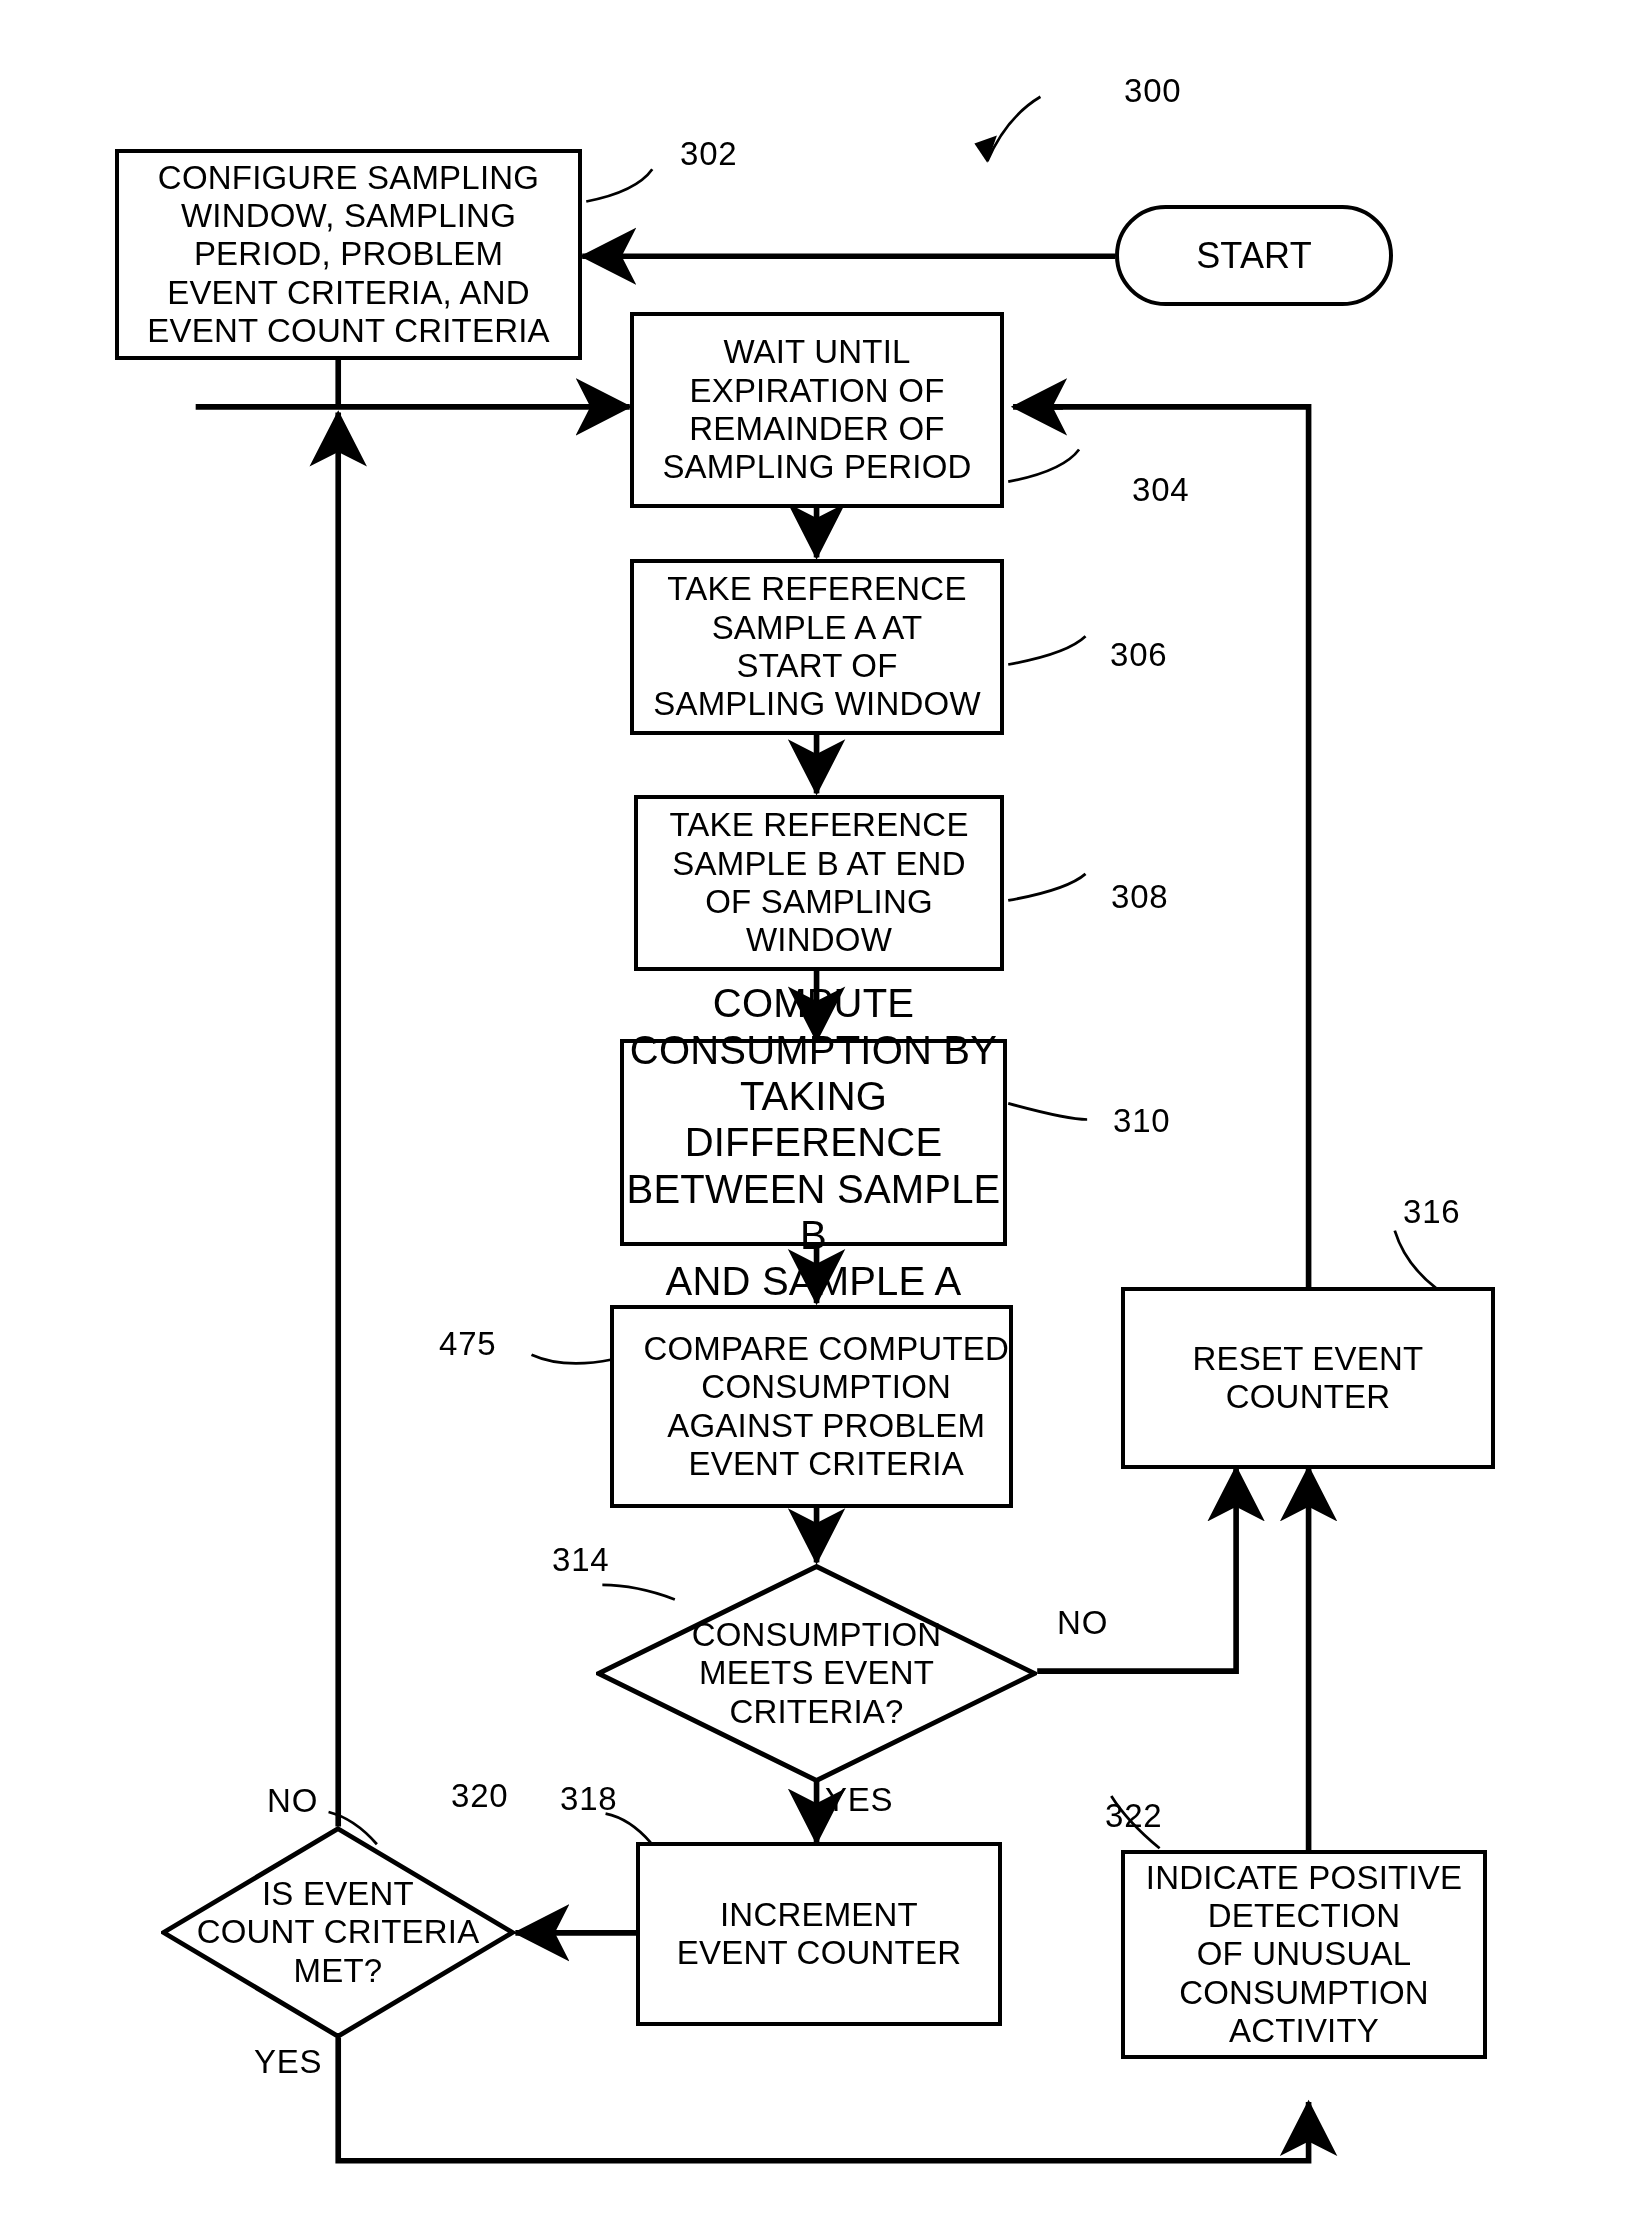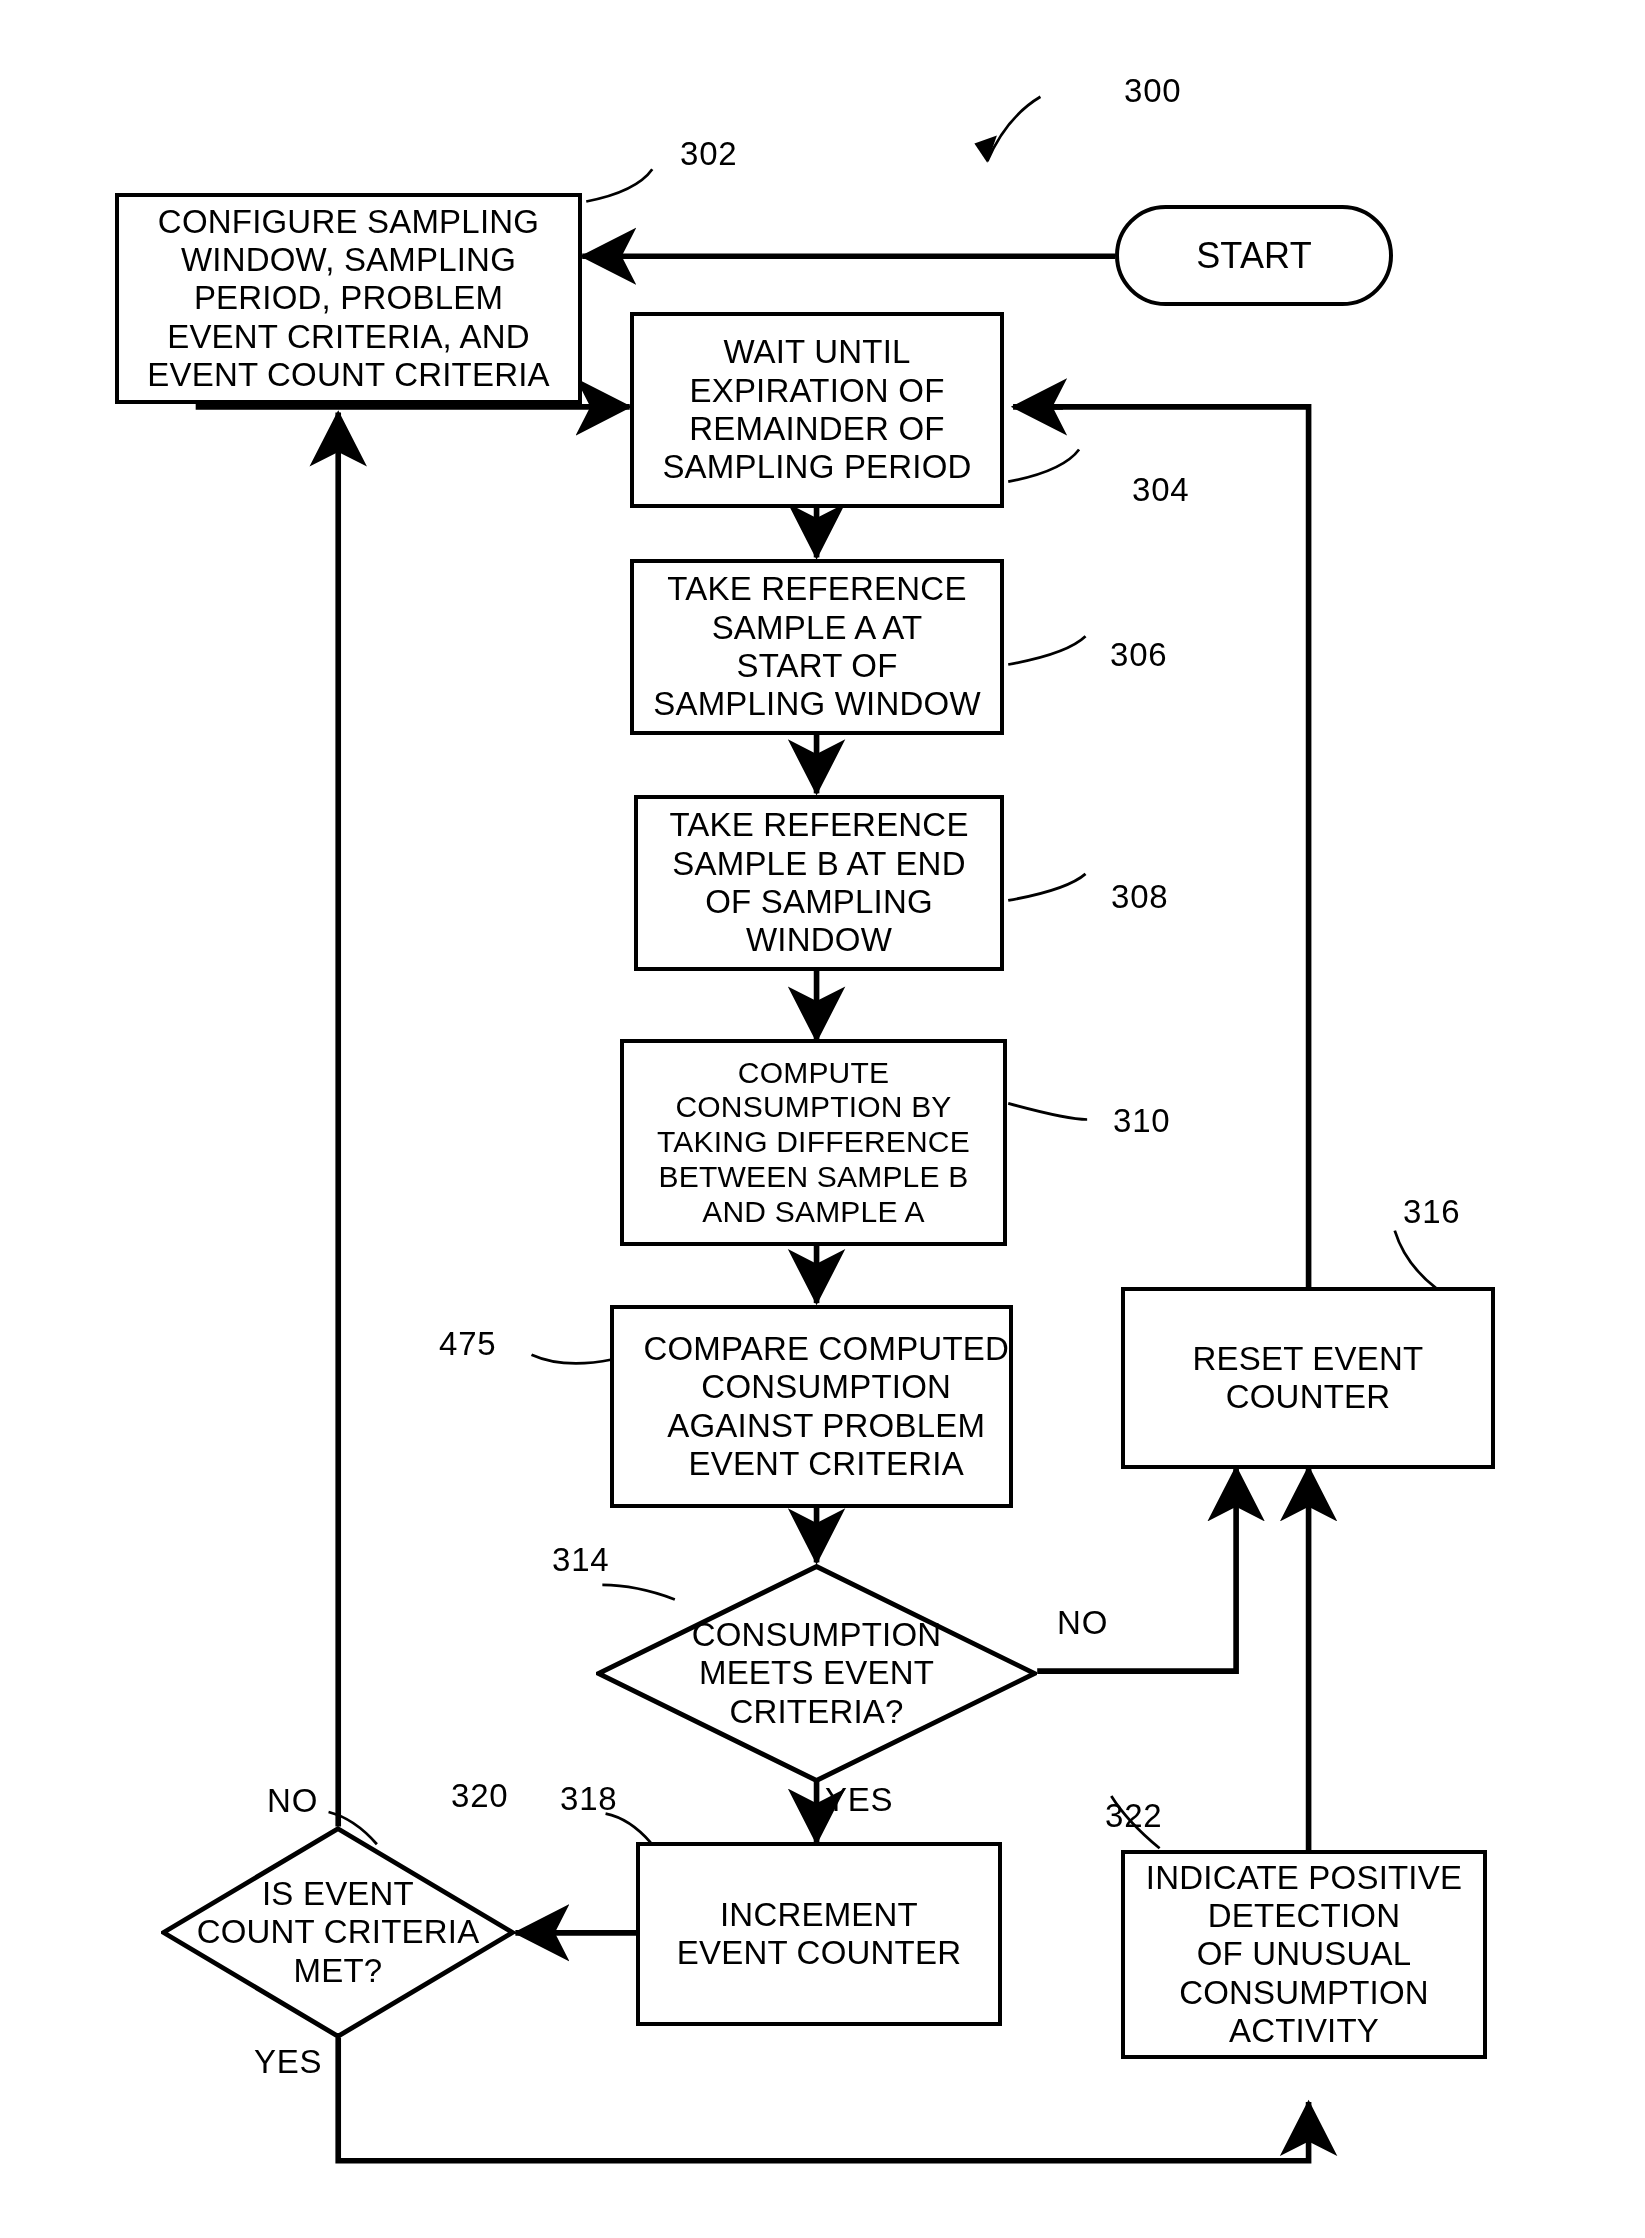--- a/index.html
+++ b/index.html
@@ -157,21 +157,21 @@
 
     <g fill="#000000">
       <path d="M1226,202 L1238,168 L1210,178 Z"></path>
     </g>
   </svg>
 
   <div class="node term" style="left:1115px; top:205px; width:278px; height:101px; font-size:36px;">
     <span class="nodetext">START</span>
   </div>
 
-  <div class="node proc" style="left:115px; top:149px; width:467px; height:211px; font-size:33px;margin-top:44px;">
+  <div class="node proc" style="left:115px; top:149px; width:467px; height:211px; font-size:33px;">
     <span class="nodetext">CONFIGURE SAMPLING
 WINDOW, SAMPLING
 PERIOD, PROBLEM
 EVENT CRITERIA, AND
 EVENT COUNT CRITERIA</span>
   </div>
 
   <div class="node proc" style="left:630px; top:312px; width:374px; height:196px; font-size:33px;">
     <span class="nodetext">WAIT UNTIL
 EXPIRATION OF
@@ -186,21 +186,21 @@
 SAMPLING WINDOW</span>
   </div>
 
   <div class="node proc" style="left:634px; top:795px; width:370px; height:176px; font-size:33px;">
     <span class="nodetext">TAKE REFERENCE
 SAMPLE B AT END
 OF SAMPLING
 WINDOW</span>
   </div>
 
-  <div class="node proc" style="left:620px; top:1039px; width:387px; height:207px; font-size:30px;">
+  <div class="node proc" style="left:620px; top:1039px; width:387px; height:207px; font-size:40px;">
     <span class="nodetext">COMPUTE
 CONSUMPTION BY
 TAKING DIFFERENCE
 BETWEEN SAMPLE B
 AND SAMPLE A</span>
   </div>
 
   <div class="node proc" style="left:610px; top:1305px; width:403px; height:203px; font-size:33px;justify-content:flex-end;">
     <span class="nodetext">COMPARE COMPUTED
 CONSUMPTION

